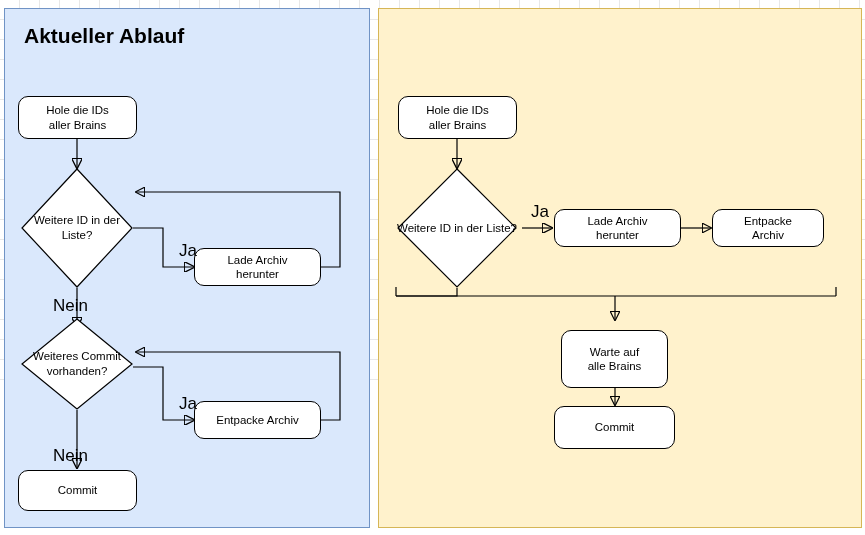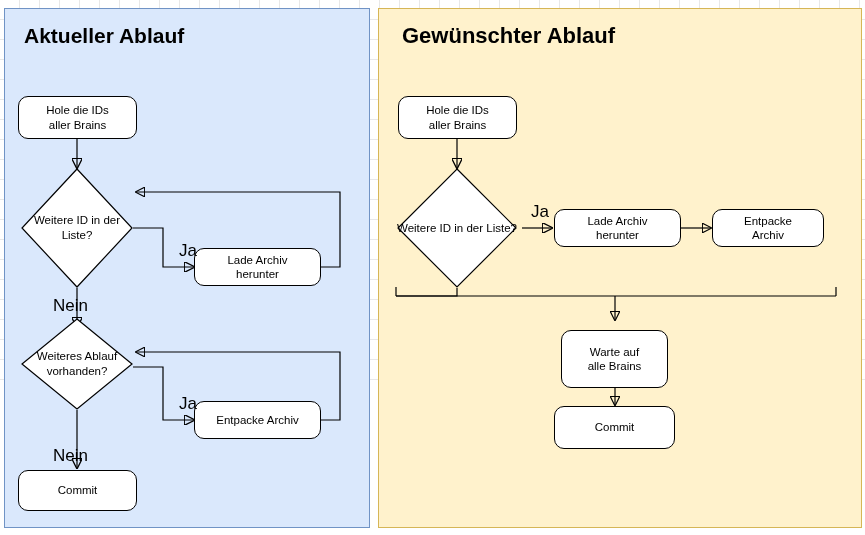--- a/index.html
+++ b/index.html
@@ -123,21 +123,20 @@
 </style>
 </head>
 <body>
 
 <div id="canvas">
 
   <div class="panel" id="panel-left"></div>
   <div class="panel" id="panel-right"></div>
 
   <div class="panel-title" id="title-left">Aktueller Ablauf</div>
-  <div class="panel-title" id="title-right">Gewünschter Ablauf</div>
 
   <svg class="wires">
     <defs>
       <marker id="arrow-open" viewBox="0 0 10 10" refX="9" refY="5" markerWidth="9" markerHeight="9" orient="auto-start-reverse">
         <path d="M 0 0 L 10 5 L 0 10 z" fill="#ffffff" stroke="#000000" stroke-width="1"></path>
       </marker>
       <marker id="arrow-solid" viewBox="0 0 10 10" refX="9" refY="5" markerWidth="8" markerHeight="8" orient="auto-start-reverse">
         <path d="M 0 0 L 10 5 L 0 10 z" fill="#000000"></path>
       </marker>
     </defs>
@@ -181,21 +180,21 @@
     </svg>
     <div class="diamond-label">Weitere ID in der Liste?</div>
   </div>
 
   <div class="node" style="left:194px; top:248px; width:127px; height:38px;">Lade Archiv herunter</div>
 
   <div class="diamond-wrap" style="left:21px; top:318px; width:112px; height:92px;">
     <svg class="diamond-shape" viewBox="0 0 112 92" preserveAspectRatio="none">
       <polygon points="56,1 111,46 56,91 1,46" fill="#ffffff" stroke="#000000" stroke-width="1.2"></polygon>
     </svg>
-    <div class="diamond-label">Weiteres Ablauf vorhanden?</div>
+    <div class="diamond-label">Weiteres Commit vorhanden?</div>
   </div>
 
   <div class="node" style="left:194px; top:401px; width:127px; height:38px;">Entpacke Archiv</div>
 
   <div class="node" style="left:18px; top:470px; width:119px; height:41px;">Commit</div>
 
   <div class="edge-label" style="left:179px; top:241px;">Ja</div>
   <div class="edge-label" style="left:53px; top:296px;">Nein</div>
   <div class="edge-label" style="left:179px; top:394px;">Ja</div>
   <div class="edge-label" style="left:53px; top:446px;">Nein</div>

